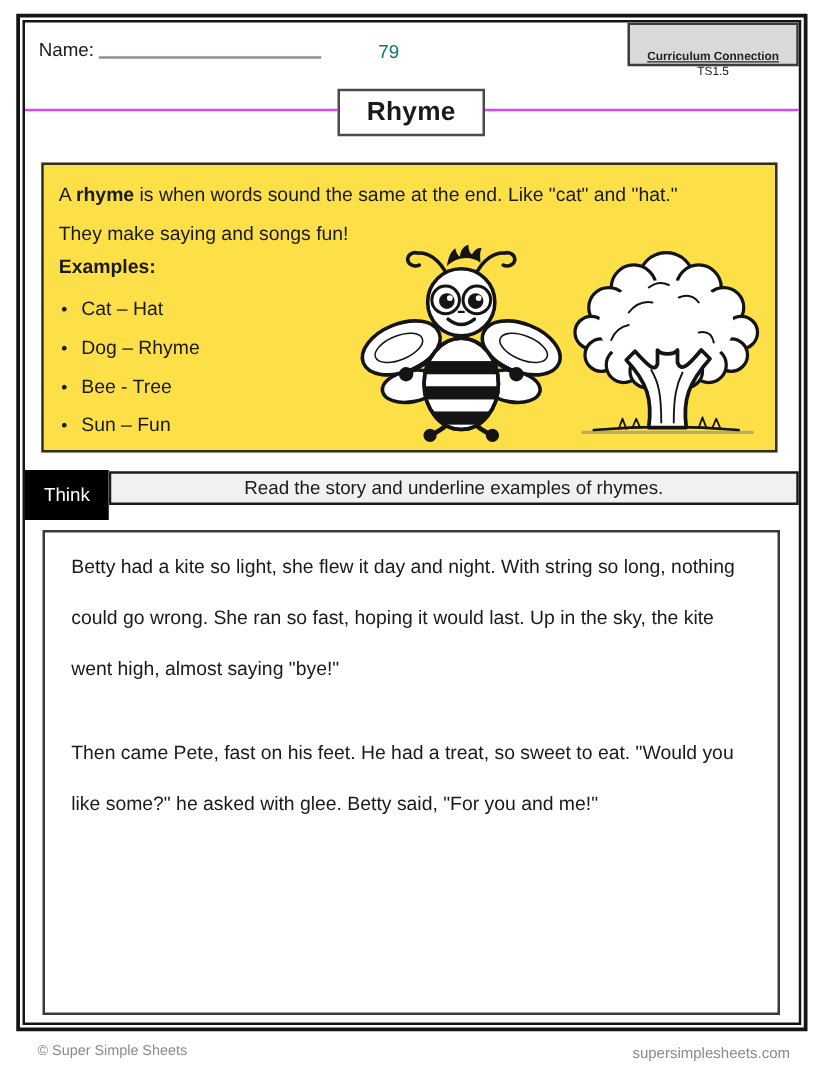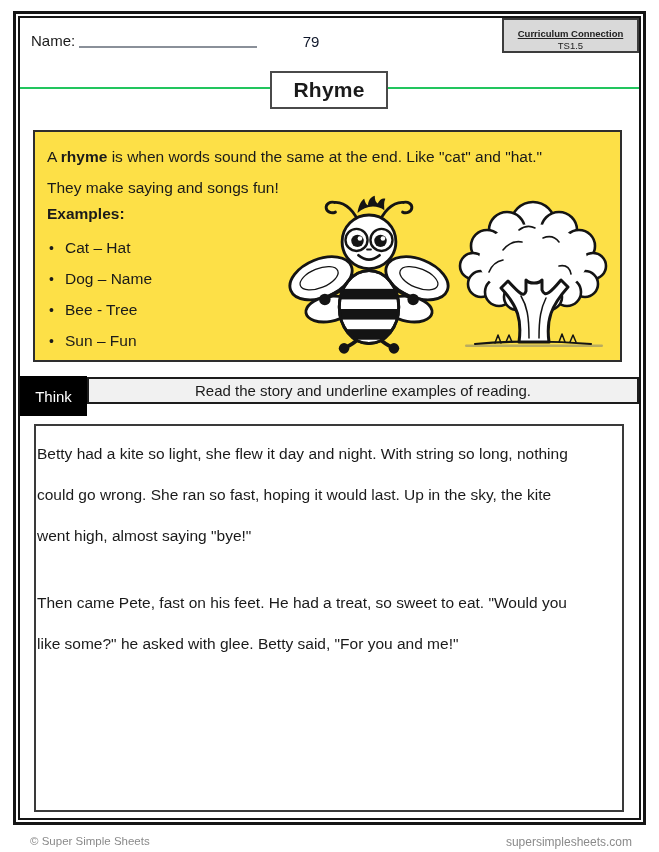--- a/index.html
+++ b/index.html
@@ -5,28 +5,28 @@
   * { box-sizing: border-box; margin: 0; padding: 0; }
   html,body { width: 659px; height: 852px; background: #ffffff;
     font-family: "Liberation Sans", sans-serif; color: #1a1a1a; position: relative; }
 
   .page-outer { position: absolute; left: 13px; top: 11px; width: 633px; height: 814px;
     border: 3px solid #151515; background: #fff; }
   .page-inner { position: absolute; inset: 2px; border: 2px solid #151515; }
 
   
   .header { position: absolute; left: 0; top: 0; right: 0; height: 71px;
-    border-bottom: 2px solid #22c55e; }
+    border-bottom: 2px solid #d946ef; }
   .name-row { position: absolute; left: 11px; top: 14px; font-size: 15px; }
   .name-line { display: inline-block; width: 178px; height: 14px;
     border-bottom: 2px solid #8a9099; margin-left: 4px; vertical-align: -2px; }
   .page-number { position: absolute; left: 271px; top: 15px; width: 40px;
-    text-align: center; font-size: 15px; color: #0f172a; }
+    text-align: center; font-size: 15px; color: #0f766e; }
   .badge { position: absolute; right: 0; top: 0; width: 137px; height: 35px;
-    background: #d9d9d9; border: 2px solid #3c3c3c; text-align: center; padding-top: 8px; }
+    background: #d9d9d9; border: 2px solid #3c3c3c; text-align: center; padding-top: 20px; }
   .badge-title { font-size: 9.5px; font-weight: bold; text-decoration: underline; color: #222; }
   .badge-code { font-size: 9.5px; color: #222; margin-top: 1px; }
 
   
   .title-box { position: absolute; left: 250px; top: 53px; width: 118px; height: 38px;
     background: #fff; border: 2px solid #4a4a4a; z-index: 3;
     display: flex; align-items: center; justify-content: center;
     font-size: 21px; font-weight: bold; letter-spacing: 0.2px; }
 
   
@@ -46,21 +46,21 @@
   .think-row { position: absolute; left: 0; top: 358px; right: 0; height: 29px; }
   .think-label { position: absolute; left: 0; top: 0; width: 67px; height: 40px;
     background: #000; color: #fff; display: flex; align-items: center; justify-content: center;
     font-size: 15px; }
   .instruction-bar { position: absolute; left: 67px; right: 0; top: 1px; height: 27px;
     background: #f1f1f1; border: 2px solid #1c1c1c; display: flex; align-items: center;
     justify-content: center; font-size: 15px; }
 
   
   .story-box { position: absolute; left: 14px; top: 406px; width: 590px; height: 388px;
-    border: 2px solid #3a3a3a; background: #fff; padding: 7px 0 0 1px; }
+    border: 2px solid #3a3a3a; background: #fff; padding: 7px 0 0 21px; }
   .story-box p { width: 542px; font-size: 15.5px; line-height: 41px; margin-bottom: 26px; }
 
   
   .footer-copyright { position: absolute; left: 30px; top: 835px;
     font-size: 11.5px; color: #8a8a8a; }
   .footer-site { position: absolute; right: 27px; top: 835px;
     font-size: 12px; color: #8a8a8a; }
 
   svg .ln { stroke: #141414; fill: none; stroke-linecap: round; stroke-linejoin: round; }
   svg .fw { fill: #ffffff; stroke: #141414; stroke-linejoin: round; }
@@ -86,21 +86,21 @@
     <div class="title-box">Rhyme</div>
 
     <div class="info-box">
       <div class="intro">
         <div><span>A </span><b>rhyme</b><span> is when words sound the same at the end. Like "cat" and "hat."</span></div>
         <div>They make saying and songs fun!</div>
       </div>
       <div class="examples-label">Examples:</div>
       <ul class="examples-list">
         <li><span class="bullet">•</span><span>Cat – Hat</span></li>
-        <li><span class="bullet">•</span><span>Dog – Name</span></li>
+        <li><span class="bullet">•</span><span>Dog – Rhyme</span></li>
         <li><span class="bullet">•</span><span>Bee - Tree</span></li>
         <li><span class="bullet">•</span><span>Sun – Fun</span></li>
       </ul>
 
       <svg class="bee-art" width="176" height="167" viewBox="0 0 176 174">
         <defs>
           <clipPath id="beeBodyClip">
               <ellipse cx="88" cy="122" rx="31" ry="38"></ellipse>
             </clipPath>
         </defs>
@@ -177,21 +177,21 @@
         <path class="ln" stroke-width="1.5" d="M82,144 C82,122 80,112 74,102"></path>
         <path class="ln" stroke-width="1.5" d="M92,144 C92,124 94,114 99,104"></path>
 
         <path class="ln" stroke-width="1.5" d="M48,149 l3,-8 3,8 m5,-1 l3,-7 3,7"></path>
         <path class="ln" stroke-width="1.5" d="M112,148 l3,-8 3,8 m5,0 l3,-7 3,7"></path>
       </svg>
     </div>
 
     <div class="think-row">
       <div class="think-label">Think</div>
-      <div class="instruction-bar">Read the story and underline examples of reading.</div>
+      <div class="instruction-bar">Read the story and underline examples of rhymes.</div>
     </div>
 
     <div class="story-box">
       <p>Betty had a kite so light, she flew it day and night. With string so long, nothing could go wrong. She ran so fast, hoping it would last. Up in the sky, the kite went high, almost saying "bye!"</p>
       <p>Then came Pete, fast on his feet. He had a treat, so sweet to eat. "Would you like some?" he asked with glee. Betty said, "For you and me!"</p>
     </div>
 
   </div>
 </div>
 

